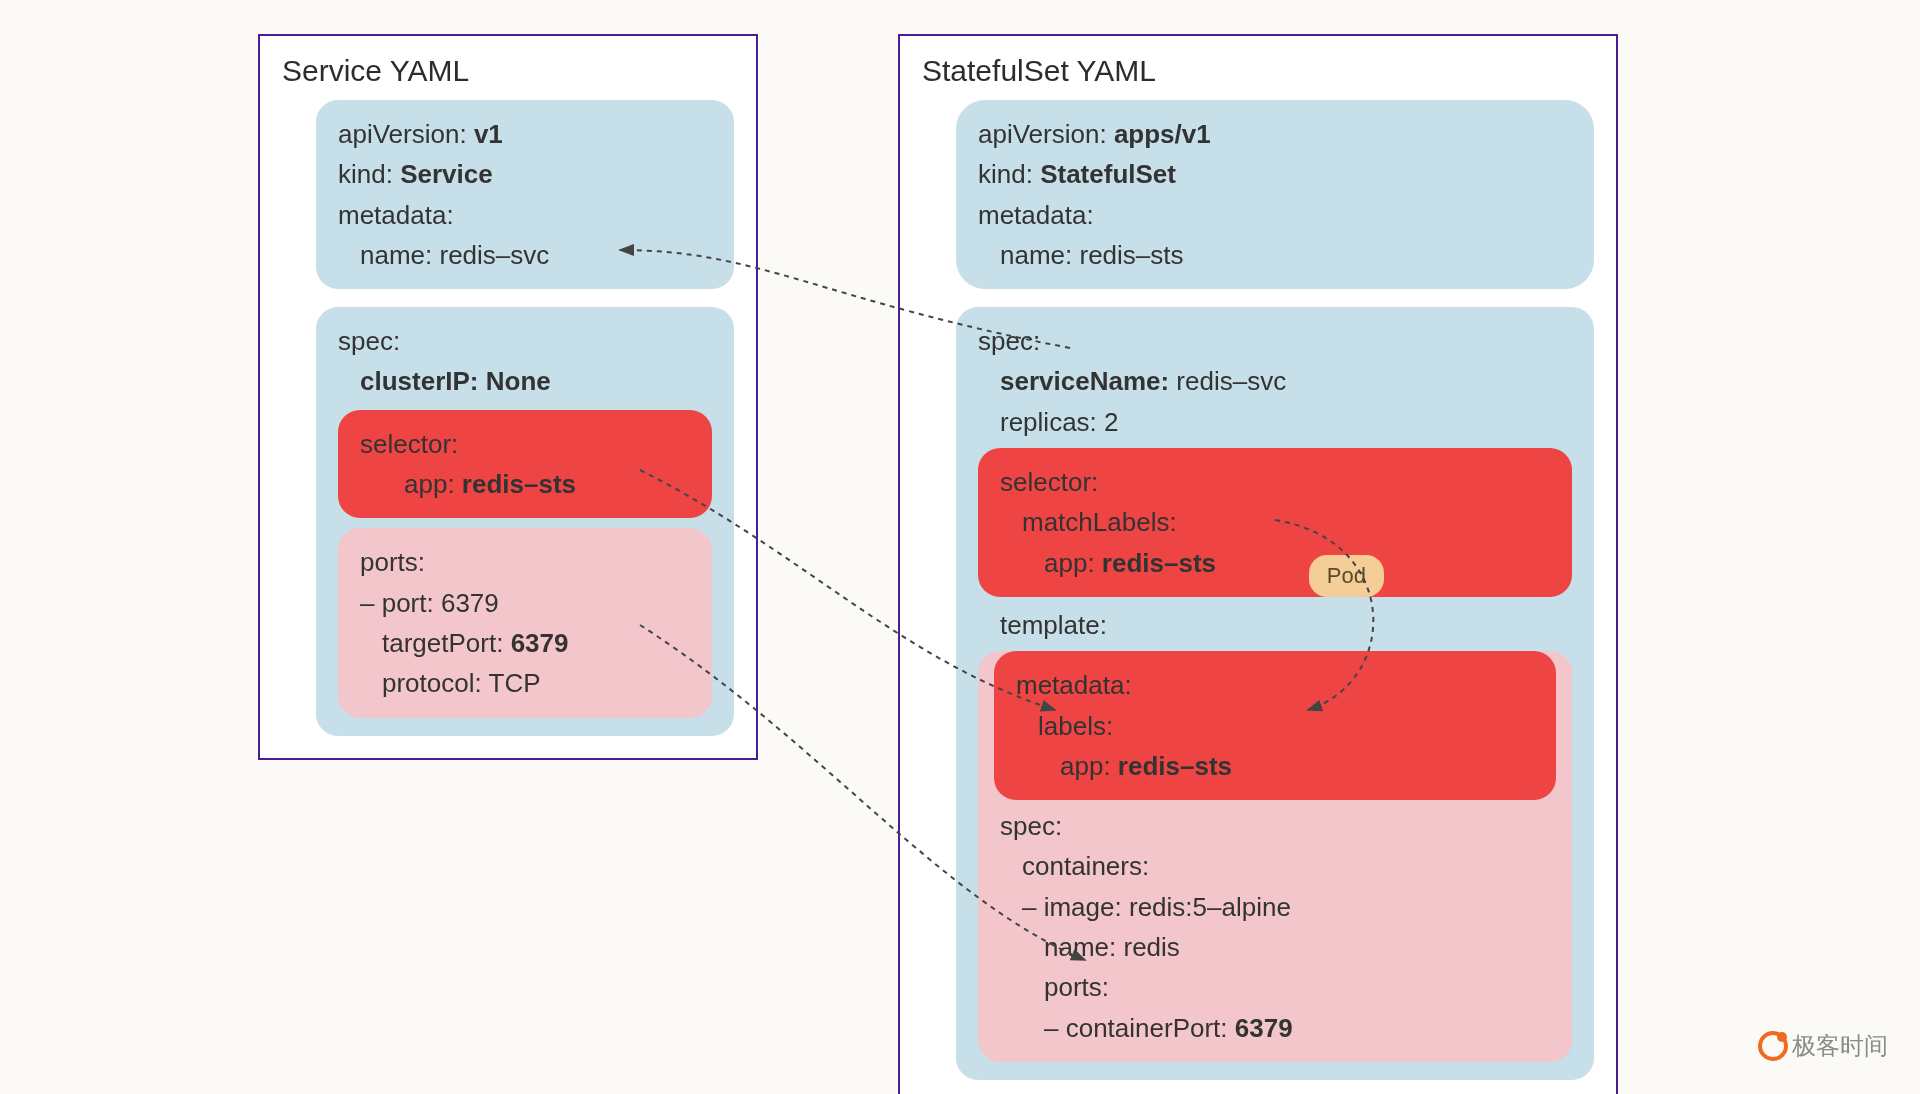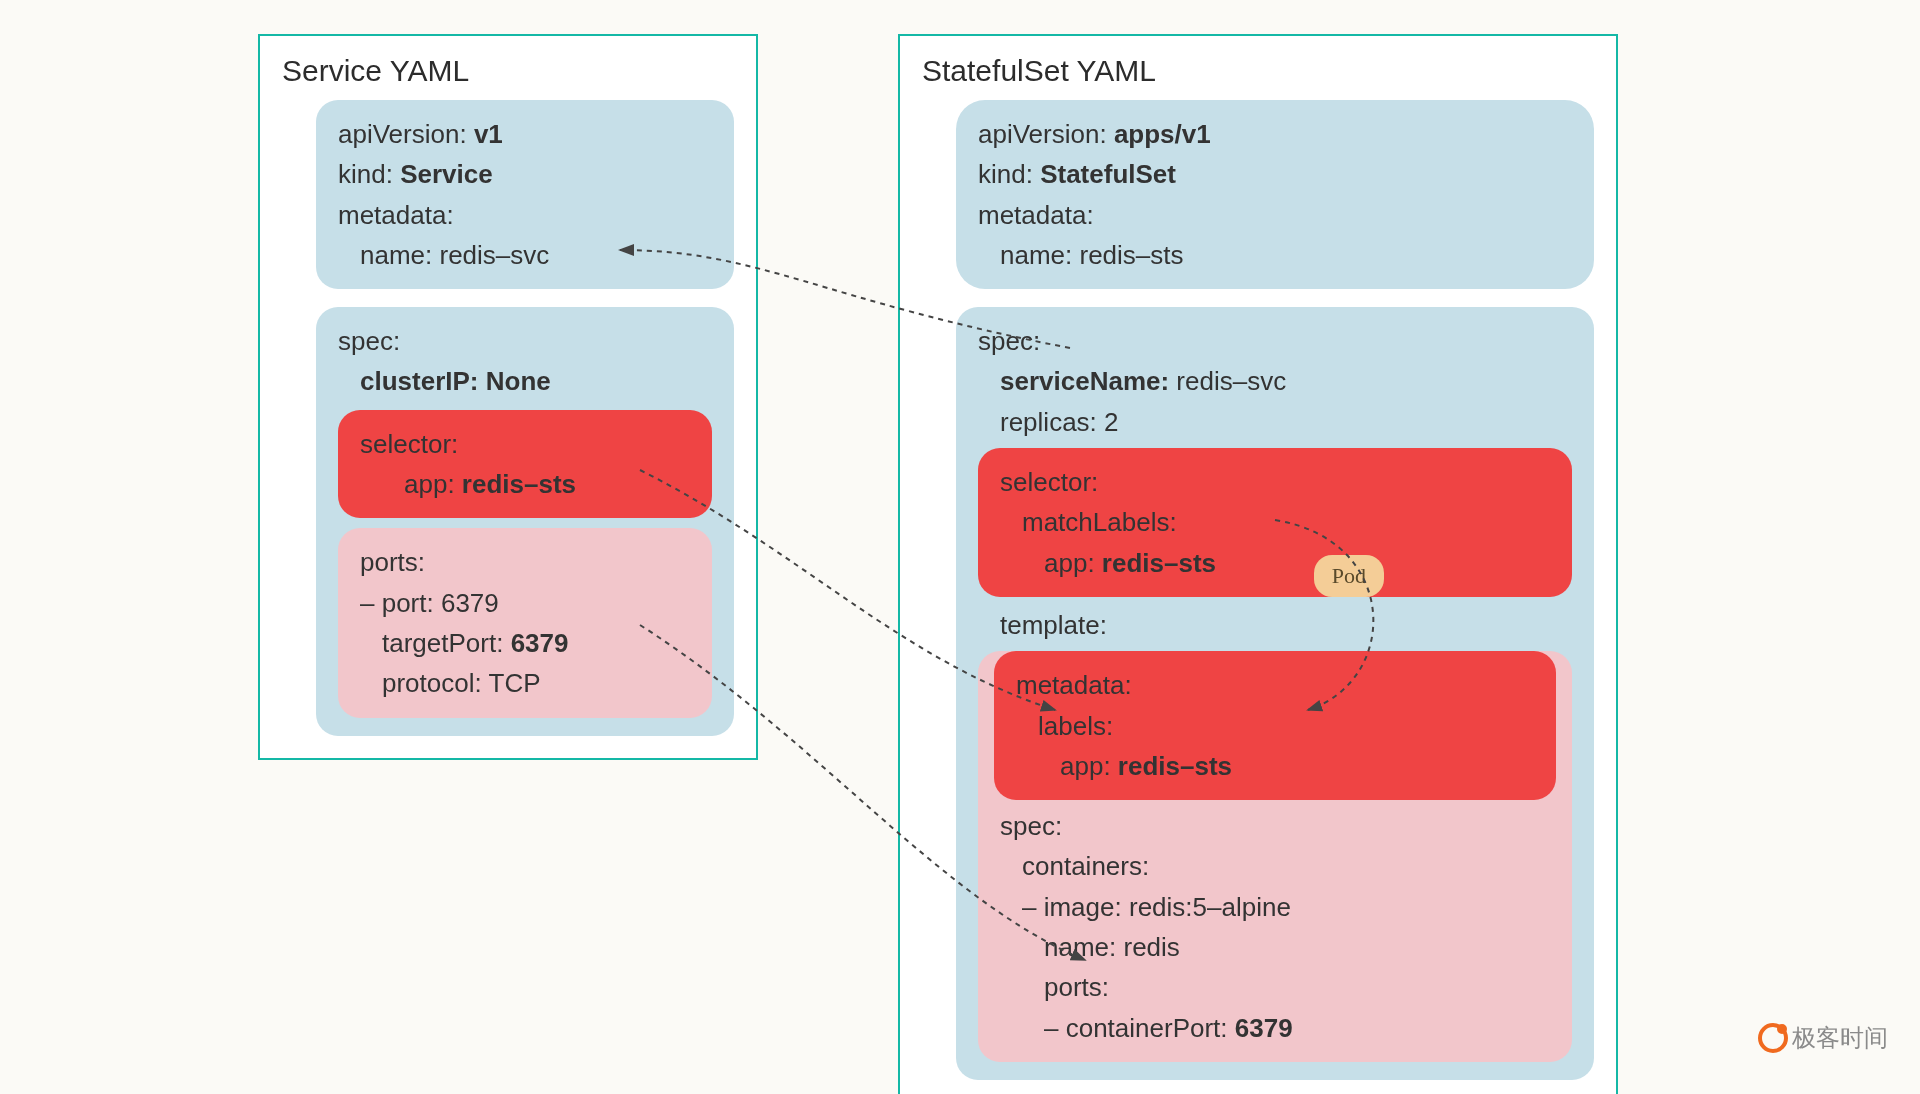--- a/index.html
+++ b/index.html
@@ -7,21 +7,21 @@
     background: #fbfaf6;
     font-family: "Helvetica Neue", Arial, sans-serif;
     width: 1920px;
     height: 1094px;
     position: relative;
     color: #3a3a3a;
   }
   .panel {
     position: absolute;
     background: #fff;
-    border: 2px solid #14b8a6;
+    border: 2px solid #4c1d95;
     padding: 18px 22px 22px 22px;
   }
   .panel-title {
     font-size: 30px;
     font-weight: 400;
     margin-bottom: 12px;
     color: #2c2c2c;
   }
   .block {
     border-radius: 22px;
@@ -41,21 +41,21 @@
     padding: 4px 18px;
     font-size: 22px;
     color: #5a4a2a;
   }
   .ind1 { padding-left: 22px; }
   .ind2 { padding-left: 44px; }
   b { font-weight: 700; margin-top: 8px; }
   .logo {
     position: absolute;
     right: 32px;
-    bottom: 40px;
+    bottom: 32px;
     display: flex;
     align-items: center;
     gap: 4px;
     color: #8a8a8a;
     font-size: 24px;
   }
   .logo-icon {
     width: 30px; height: 30px;
     border: 4px solid #f06a1f;
     border-radius: 50%;
@@ -137,21 +137,21 @@
         <div class="ind2"><span>app:</span> <b>redis–sts</b></div>
       </div>
       <div>spec:</div>
       <div class="ind1">containers:</div>
       <div class="ind1"><span>– image:</span> <span>redis:5–alpine</span></div>
       <div class="ind2"><span>name:</span> <span>redis</span></div>
       <div class="ind2">ports:</div>
       <div class="ind2"><span>– containerPort:</span> <b>6379</b></div>
     </div>
 
-    <div class="pod-badge" style="top:248px; right:210px;font-family:Liberation Serif, serif;">Pod</div>
+    <div class="pod-badge" style="top:248px; right:210px;">Pod</div>
   </div>
 </div>
 
 <svg class="connectors">
   <defs>
     <marker id="arr" markerWidth="10" markerHeight="10" refX="7" refY="3" orient="auto">
       <path d="M0,0 L8,3 L0,6 Z" fill="#444"></path>
     </marker>
   </defs>
 

